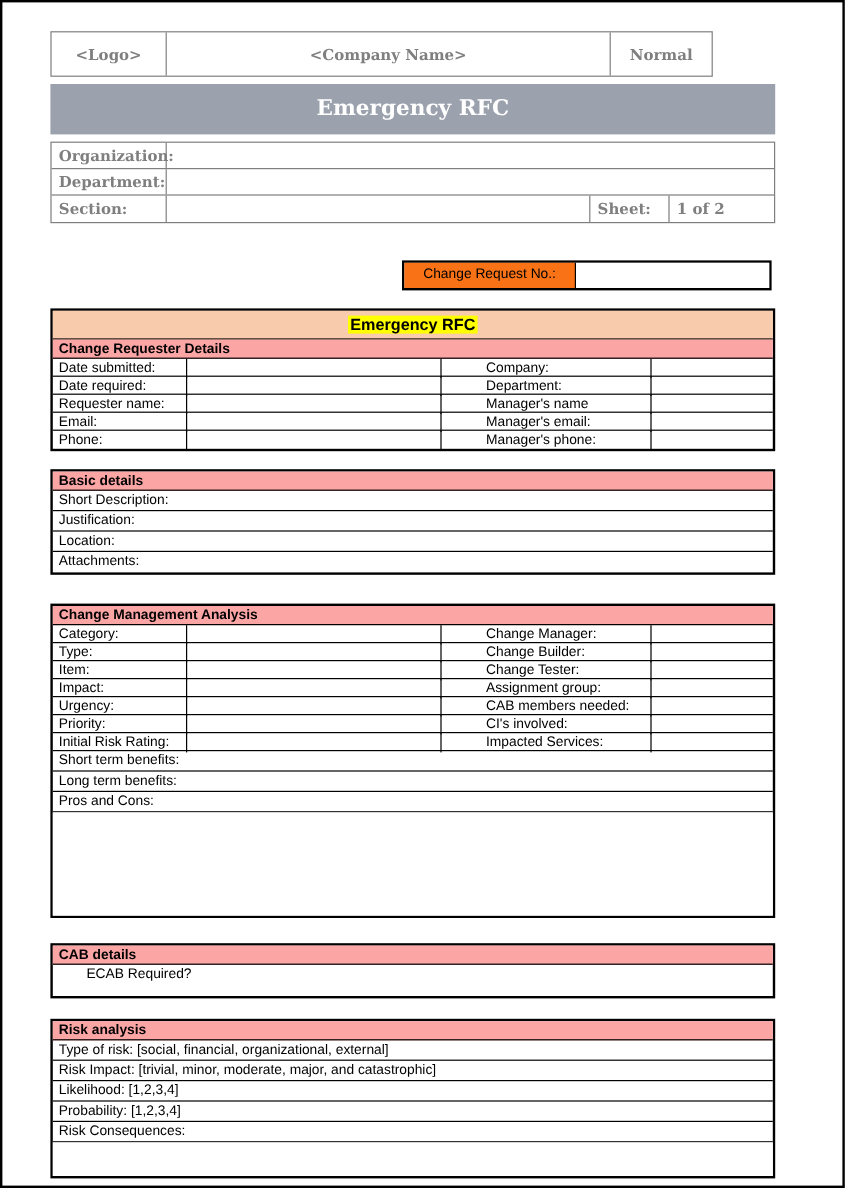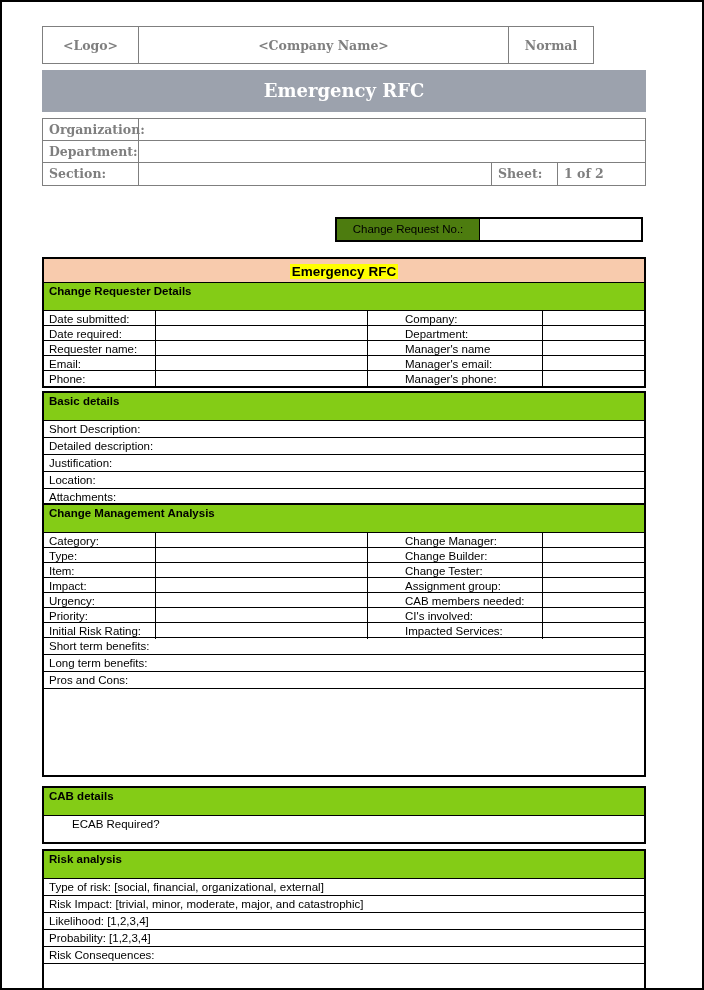--- a/index.html
+++ b/index.html
@@ -37,39 +37,39 @@
   .org-row.last { border-bottom:none; grid-template-columns:96px 353px 66px 1fr; }
   .org-cell { border-right:1px solid #7f7f7f; font-size:12.5px; line-height:21px; padding-left:6px; }
   .org-cell:last-child { border-right:none; }
 
   
   .crn-table {
     position:absolute; top:215px; left:333px; width:308px; height:25px;
     border:2px solid #000; display:grid; grid-template-columns:143px 1fr;
   }
   .crn-label {
-    background:#4d7c0f; border-right:1px solid #000;
+    background:#f97316; border-right:1px solid #000;
     font-size:11.5px; color:#000; text-align:center; line-height:20px;
   }
   .crn-value { background:#fff; }
 
   
   .tbl { position:absolute; left:40px; width:604px; border:2px solid #000; background:#fff; }
   .tbl .row { border-bottom:1px solid #000; }
   .tbl .row:last-child { border-bottom:none; }
 
   .orange-banner {
     height:24px; background:#f8cbad; text-align:center; line-height:23px;
   }
   .orange-banner .hl {
     background:#ffff00; color:#000; font-weight:bold; font-size:13.5px; padding:0 2px;
   }
 
   .sec-header {
-    height:28px; background:#84cc16; font-weight:bold; font-size:11.5px;
+    height:16px; background:#fca5a5; font-weight:bold; font-size:11.5px;
     color:#000; line-height:17px; padding-left:5px;
   }
 
   .prow { display:grid; grid-template-columns:112px 180px 143px 1fr; height:15px;gap:32px; }
   .prow .cell { border-right:1px solid #000; font-size:11.5px; line-height:16px; padding-left:5px; color:#000; }
   .prow .cell:last-child { border-right:none; }
 
   .frow { height:17px; font-size:11.5px; line-height:16px; padding-left:5px; color:#000; }
   .frow.tall { height:26px;padding-left:28px; }
 
@@ -151,21 +151,20 @@
       <div class="cell">Phone:</div>
       <div class="cell"></div>
       <div class="cell">Manager's phone:</div>
       <div class="cell"></div>
     </div>
   </div>
 
   <div class="tbl t-basic">
     <div class="row sec-header">Basic details</div>
     <div class="row frow">Short Description:</div>
-    <div class="row frow">Detailed description:</div>
     <div class="row frow">Justification:</div>
     <div class="row frow">Location:</div>
     <div class="row frow">Attachments:</div>
   </div>
 
   <div class="tbl t-cma">
     <div class="row sec-header">Change Management Analysis</div>
 
     <div class="row prow">
       <div class="cell">Category:</div>

